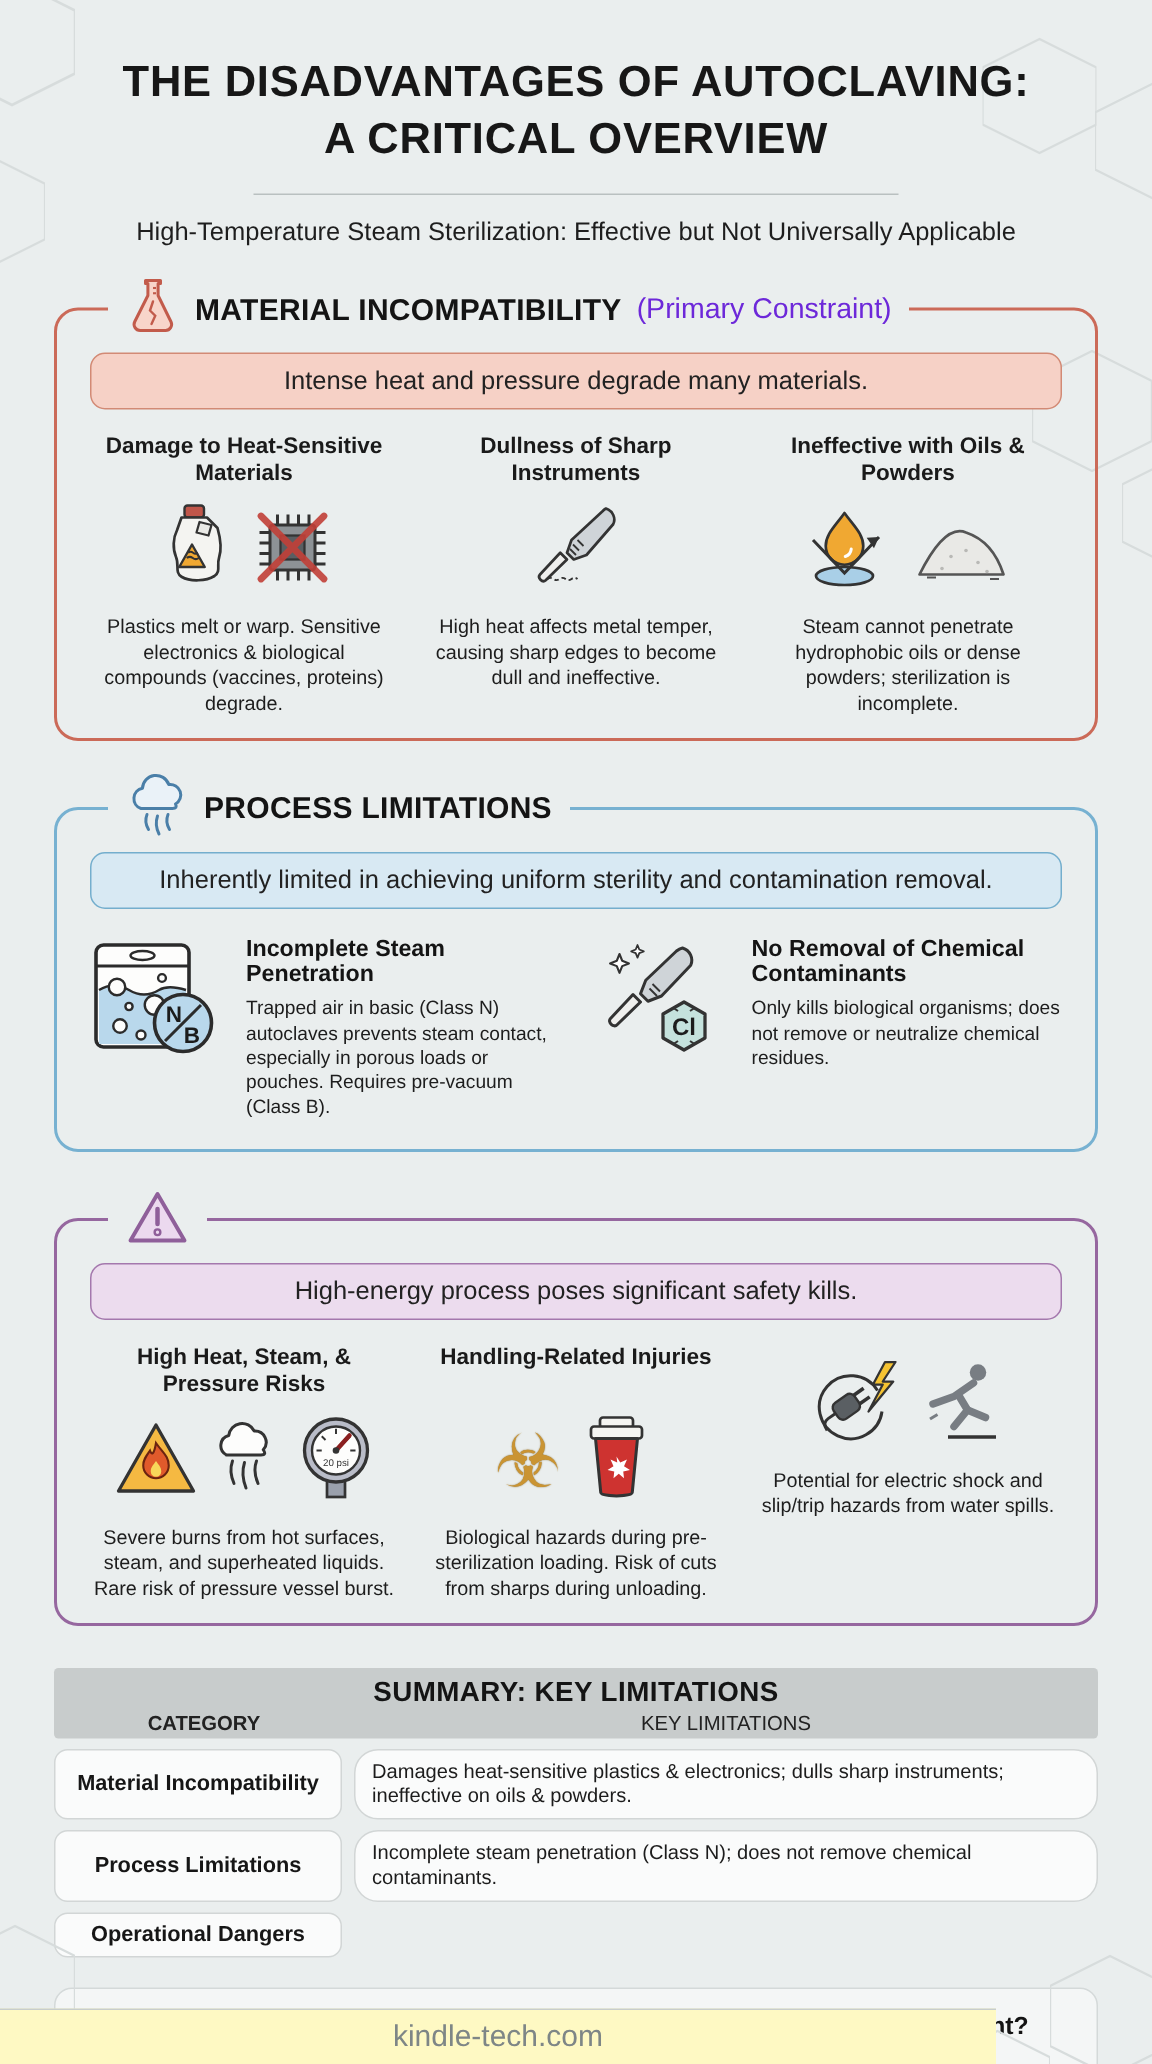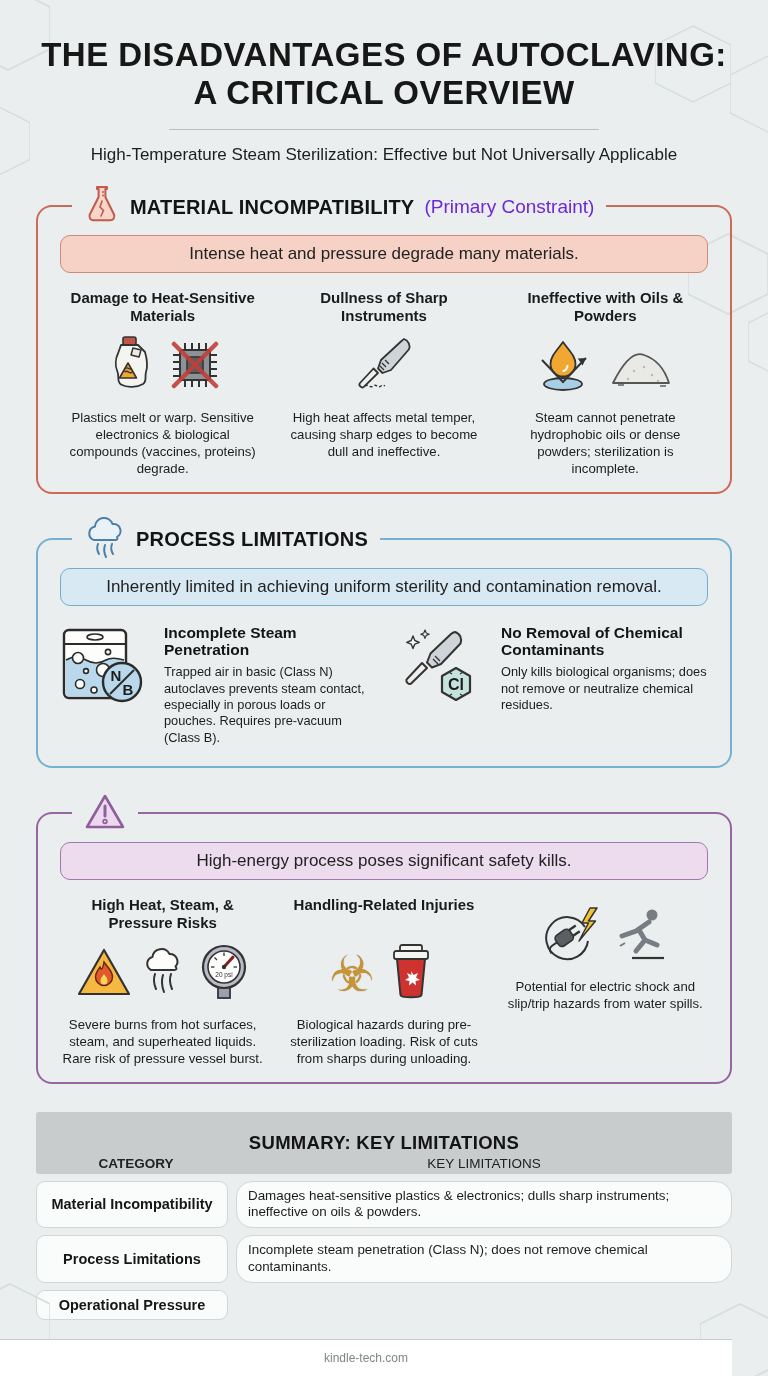--- a/index.html
+++ b/index.html
@@ -6,21 +6,21 @@
   html,body { width:768px; }
   body {
     position:relative; width:768px; height:1376px; overflow:hidden;
     background:#eaeeee; font-family:"Liberation Sans", sans-serif; color:#222;
   }
   .hex { position:absolute; pointer-events:none; }
   .hex svg polygon { fill:none; stroke:#d7dcdc; stroke-width:2; }
 
   
   .header { padding-top:36px; text-align:center; position:relative; z-index:2; }
-  .title { font-size:33px; font-weight:bold; letter-spacing:0.5px; color:#171717; line-height:38px; }
+  .title { font-size:29px; font-weight:bold; letter-spacing:0.5px; color:#171717; line-height:38px; }
   .divider { width:430px; height:1px; background:#b9c0c0; margin:17px auto 15px; }
   .subtitle { font-size:17px; color:#1e1e1e; }
 
   
   .section {
     position:relative; margin:0 36px; border-radius:16px;
     padding:26px 14px 14px;
   }
   .sec1 { border:2px solid #cb6a58; margin-top:40px; }
   .sec2 { border:2px solid #77b1d1; margin-top:44px; }
@@ -48,21 +48,21 @@
 
   
   .proc-row { display:flex; gap:18px; margin-top:18px; padding:0 4px 6px; }
   .proc-item { flex:1; display:flex; gap:12px; align-items:flex-start; }
   .proc-icon { flex:0 0 96px; display:flex; justify-content:center; }
   .proc-head { font-size:15.5px; font-weight:bold; line-height:1.15; color:#141414; }
   .proc-text { font-size:12.8px; line-height:1.28; color:#1d1d1d; margin-top:5px; }
 
   
   .summary { margin:28px 36px 0; }
-  .summary-band { background:#c8cccc; border-radius:3px; padding:20px 0 3px; }
+  .summary-band { background:#c8cccc; border-radius:3px; padding:5px 0 3px; }
   .summary-title { text-align:center; font-size:18.5px; font-weight:bold; color:#141414; letter-spacing:0.3px; }
   .summary-heads { display:flex; margin-top:2px; }
   .summary-heads .h1 { width:200px; text-align:center; font-size:13.5px; font-weight:bold; }
   .summary-heads .h2 { flex:1; text-align:center; font-size:13.5px; font-weight:normal; }
   .srow { display:flex; gap:8px; margin-top:7px; align-items:stretch; }
   .scat {
     width:192px; flex:0 0 192px; background:#fafbfb; border:1px solid #d2d6d6; border-radius:9px;
     display:flex; align-items:center; justify-content:center; font-weight:bold; font-size:14.5px; color:#161616;
     padding:6px 4px; text-align:center;
   }
@@ -77,24 +77,24 @@
     padding:16px 22px 14px; display:flex; align-items:center; gap:26px;
   }
   .logo-block { flex:0 0 180px; text-align:center; }
   .logo-word { font-size:35px; font-weight:bold; color:#c2232d; letter-spacing:0.5px; }
   .cta-text { flex:1; }
   .cta-head { font-size:16.5px; font-weight:bold; color:#131313; }
   .cta-body { font-size:13.8px; color:#1c1c1c; line-height:1.3; margin-top:4px; }
 
   
   .bottom {
-    position:absolute; left:0; bottom:0; width:732px; height:37px;
-    border-top:1px solid #c7cdcd; background:#ffffff;
+    position:absolute; left:0; bottom:0; width:664px; height:37px;
+    border-top:1px solid #c7cdcd; background:#fef9c3;
     display:flex; align-items:center; justify-content:center;
-    font-size:12px; color:#7e8686;
+    font-size:20px; color:#7e8686;
   }
   svg text { font-family:"Liberation Sans", sans-serif; }
 </style>
 </head>
 <body>
 
 <div class="hex" style="left:-34px; top:-18px;"><svg width="84" height="92" viewBox="0 0 100 100">
       <polygon points="50,0 100,25 100,75 50,100 0,75 0,25"></polygon>
     </svg></div>
 <div class="hex" style="left:-44px; top:100px;"><svg width="74" height="82" viewBox="0 0 100 100">
@@ -416,21 +416,21 @@
   </div>
   <div class="srow">
     <div class="scat">Material Incompatibility</div>
     <div class="slim">Damages heat-sensitive plastics &amp; electronics; dulls sharp instruments; ineffective on oils &amp; powders.</div>
   </div>
   <div class="srow">
     <div class="scat">Process Limitations</div>
     <div class="slim">Incomplete steam penetration (Class N); does not remove chemical contaminants.</div>
   </div>
   <div class="srow">
-    <div class="scat">Operational Pressure</div>
+    <div class="scat">Operational Dangers</div>
   </div>
 </div>
 
 <div class="cta">
   <div class="logo-block">
     <div class="logo-word">KINTEK</div>
 
   </div>
   <div class="cta-text">
     <div class="cta-head">Unsure if autoclaving is right for your lab equipment?</div>

